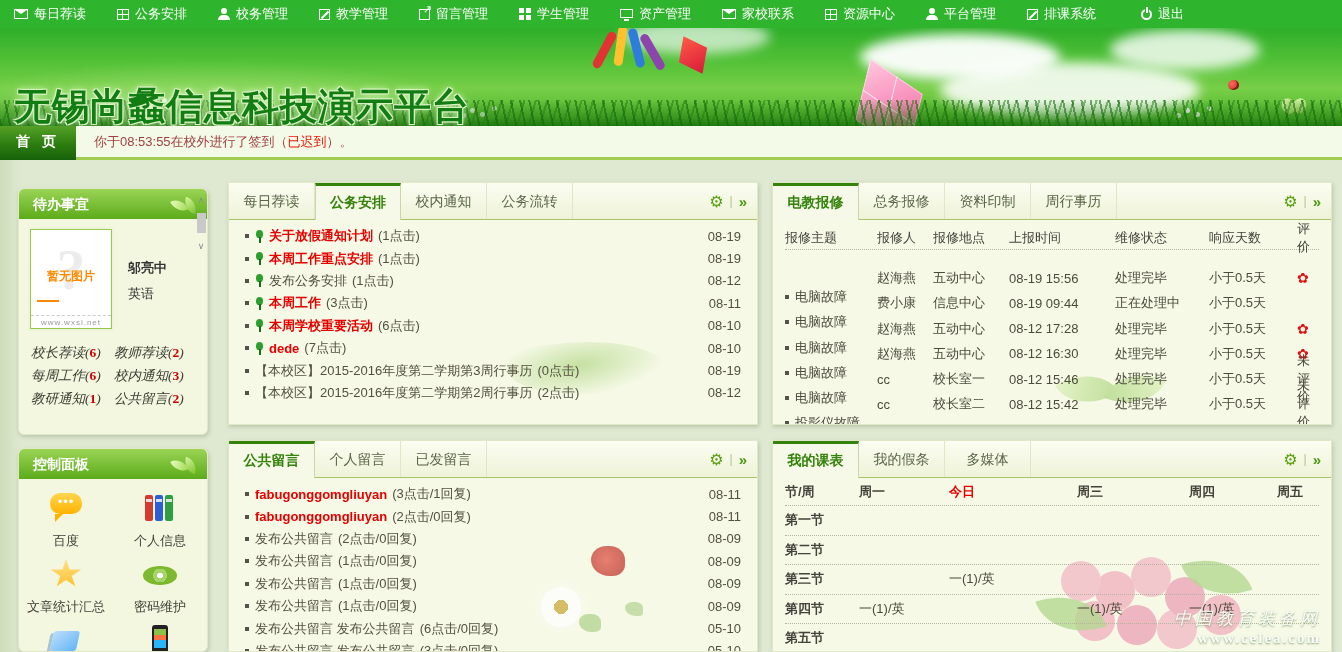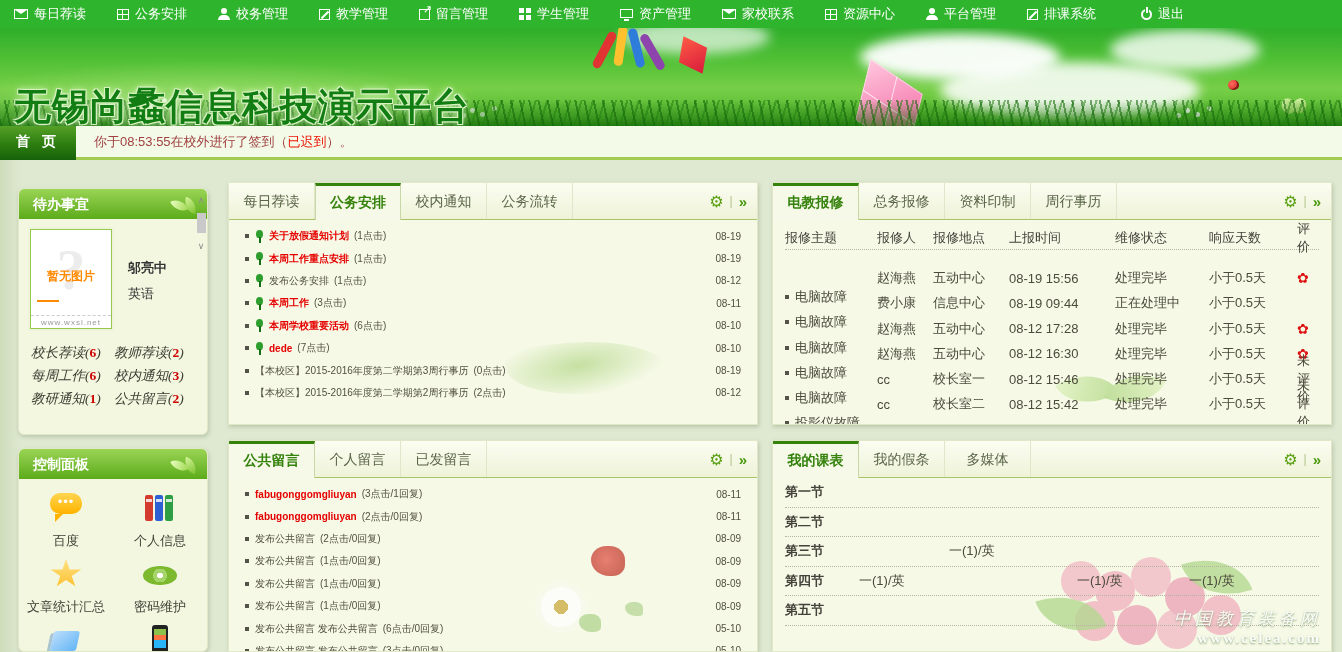--- a/index.html
+++ b/index.html
@@ -167,21 +167,21 @@
   .tab.active { background:#f6f9e8; border-top:3px solid #35820c; line-height:33px;
      color:#35820c; font-weight:bold; border-left:1px solid #c9d6a8; border-right:1px solid #c9d6a8;
      margin-bottom:-1px; }
   .tab:first-child.active { border-left:none; }
   .tabtools { margin-left:auto; display:flex; align-items:center; padding-right:12px; }
   .gear { color:#5aa012; font-size:16px; cursor:pointer; }
   .tsep { color:#b5c58f; margin:0 6px; font-size:12px; }
   .more { color:#4a9a10; font-size:15px; font-weight:bold; cursor:pointer; letter-spacing:-2px; }
 
   .newslist { position:relative; padding:5px 16px 0 16px; }
-  .nitem { display:flex; align-items:center; height:22.4px; font-size:10px; color:#53503f; cursor:pointer; }
+  .nitem { display:flex; align-items:center; height:22.4px; font-size:13px; color:#53503f; cursor:pointer; }
   .bullet { width:4px; height:4px; background:#55524a; margin-right:6px; flex:none; }
   .sprout { position:relative; width:9px; height:13px; margin-right:5px; flex:none; }
   .sprout::before { content:''; position:absolute; left:1px; top:0; width:7px; height:8px;
       background:#2e9e2e; border-radius:50% 50% 45% 45%; }
   .sprout::after { content:''; position:absolute; left:3.5px; top:7px; width:2px; height:6px; background:#156e15; }
   .nitem .tt { white-space:nowrap; }
   .nitem .tt.hot { color:#e60000; font-weight:bold; }
   .nitem .meta { margin-left:5px; color:#53503f; }
   .nitem .date { margin-left:auto; color:#53503f; }
 
@@ -604,20 +604,28 @@
           <div class="tab">我的假条</div>
           <div class="tab">多媒体</div>
           <div class="tabtools">
             <span class="gear">⚙</span>
             <span class="tsep">|</span>
             <span class="more">»</span>
           </div>
         </div>
       <div class="wm wm-pink"></div>
       <div class="gridtable">
+        <div class="gt-head" id="timetable-head">
+            <span>节/周</span>
+            <span>周一</span>
+            <span class="today">今日</span>
+            <span>周三</span>
+            <span>周四</span>
+            <span>周五</span>
+          </div>
         <div id="timetable-rows">
             <div class="gt-row">
               <span class="rowlabel">第一节</span>
               <span></span>
               <span></span>
               <span></span>
               <span></span>
               <span></span>
             </div>
             <div class="gt-row">

